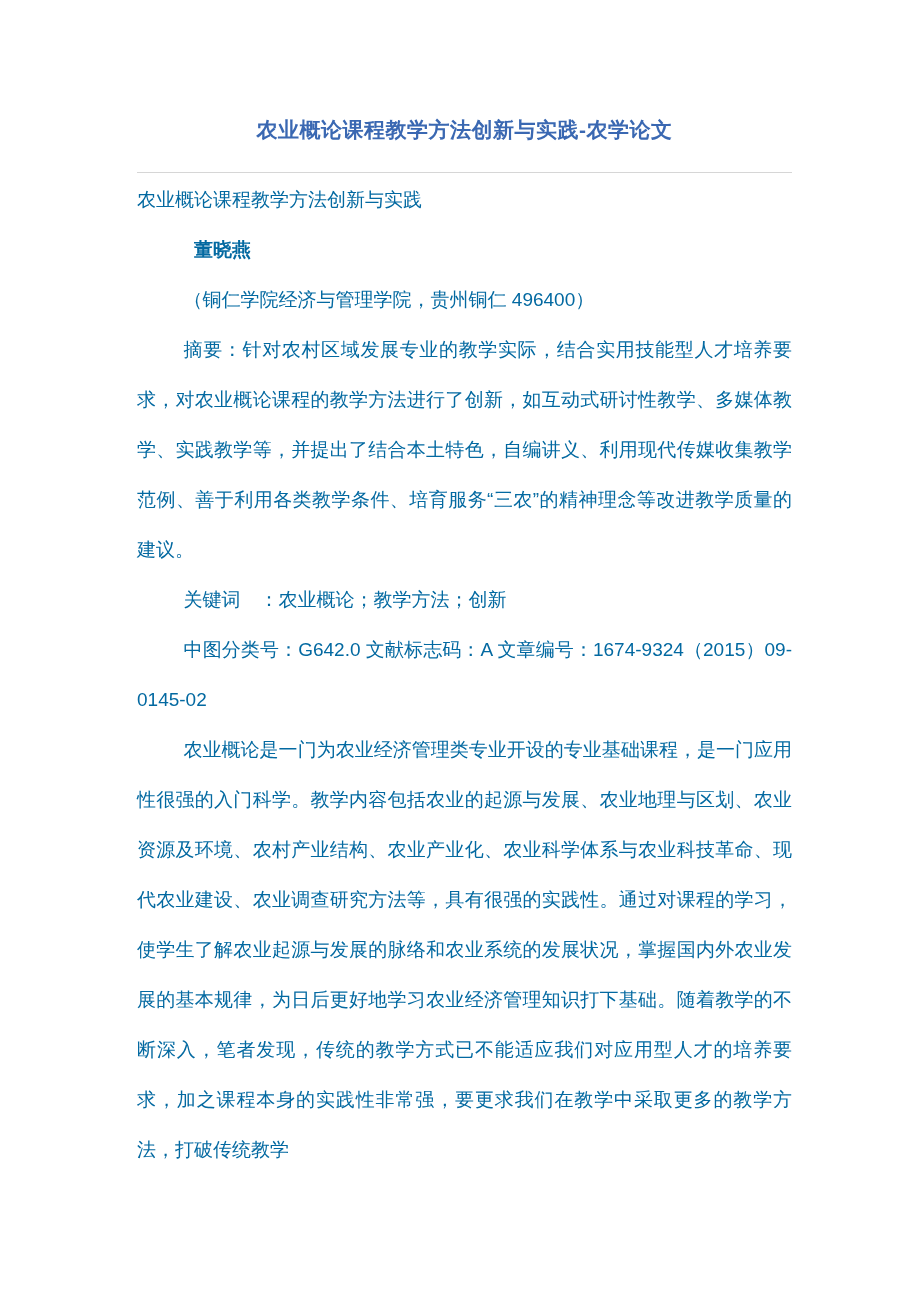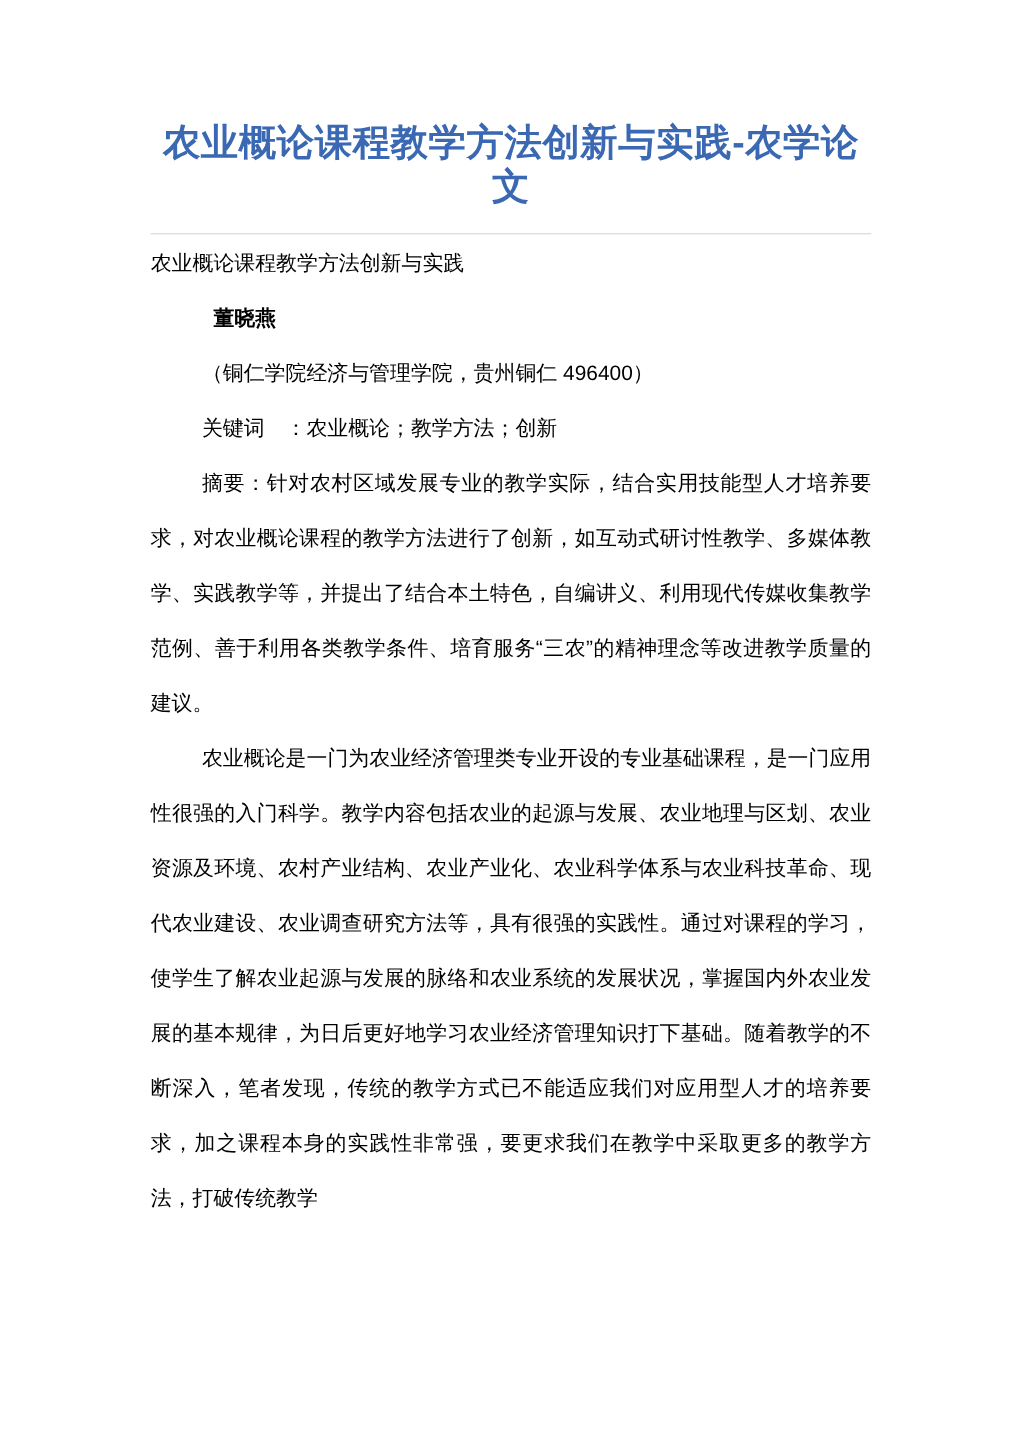--- a/index.html
+++ b/index.html
@@ -14,55 +14,56 @@
     color: #3f3f3f;
     -webkit-font-smoothing: antialiased;
   }
   .doc {
     box-sizing: border-box;
     width: 920px;
     padding: 110px 128px 70px 137px;
   }
   h1.title {
     margin: 0;
-    font-size: 34px;
+    font-size: 21px;
     line-height: 40px;
     font-weight: 700;
     text-align: center;
     letter-spacing: 0.5px;
     color: #3a68b2;
   }
   hr.divider {
     border: none;
     border-top: 1px solid #d6d6d6;
     margin: 22px 0 0 0;
     height: 0;
   }
   .body-text {
     margin-top: 2px;
   }
   p.para {
     margin: 0;
     font-size: 19px;
     line-height: 50px;
     text-align: justify;
-    color: #000000;
+    color: #0369a1;
     word-break: break-all;
   }
   .indent-none { text-indent: 0; }
   .indent-name { text-indent: 3em; font-weight: bold; }
   .indent-std  { text-indent: 2.45em; }
 </style>
 </head>
 <body style="background: rgb(255, 255, 255);">
 
 <main class="doc">
   <h1 class="title" style="color: rgb(58, 104, 178);">农业概论课程教学方法创新与实践-农学论文</h1>
   <hr class="divider" style="border-top-color: rgb(214, 214, 214);">
   <section class="body-text" id="para-container">
       <p class="para indent-none">农业概论课程教学方法创新与实践</p>
       <p class="para indent-name">董晓燕</p>
       <p class="para indent-std">（铜仁学院经济与管理学院，贵州铜仁 496400）</p>
+      <p class="para indent-std">摘要：针对农村区域发展专业的教学实际，结合实用技能型人才培养要求，对农业概论课程的教学方法进行了创新，如互动式研讨性教学、多媒体教学、实践教学等，并提出了结合本土特色，自编讲义、利用现代传媒收集教学范例、善于利用各类教学条件、培育服务“三农”的精神理念等改进教学质量的建议。</p>
       <p class="para indent-std">关键词　：农业概论；教学方法；创新</p>
-      <p class="para indent-std">摘要：针对农村区域发展专业的教学实际，结合实用技能型人才培养要求，对农业概论课程的教学方法进行了创新，如互动式研讨性教学、多媒体教学、实践教学等，并提出了结合本土特色，自编讲义、利用现代传媒收集教学范例、善于利用各类教学条件、培育服务“三农”的精神理念等改进教学质量的建议。</p>
+      <p class="para indent-std">中图分类号：G642.0 文献标志码：A 文章编号：1674-9324（2015）09-0145-02</p>
       <p class="para indent-std">农业概论是一门为农业经济管理类专业开设的专业基础课程，是一门应用性很强的入门科学。教学内容包括农业的起源与发展、农业地理与区划、农业资源及环境、农村产业结构、农业产业化、农业科学体系与农业科技革命、现代农业建设、农业调查研究方法等，具有很强的实践性。通过对课程的学习，使学生了解农业起源与发展的脉络和农业系统的发展状况，掌握国内外农业发展的基本规律，为日后更好地学习农业经济管理知识打下基础。随着教学的不断深入，笔者发现，传统的教学方式已不能适应我们对应用型人才的培养要求，加之课程本身的实践性非常强，要更求我们在教学中采取更多的教学方法，打破传统教学</p>
     </section>
 </main>
 
 </body></html>

